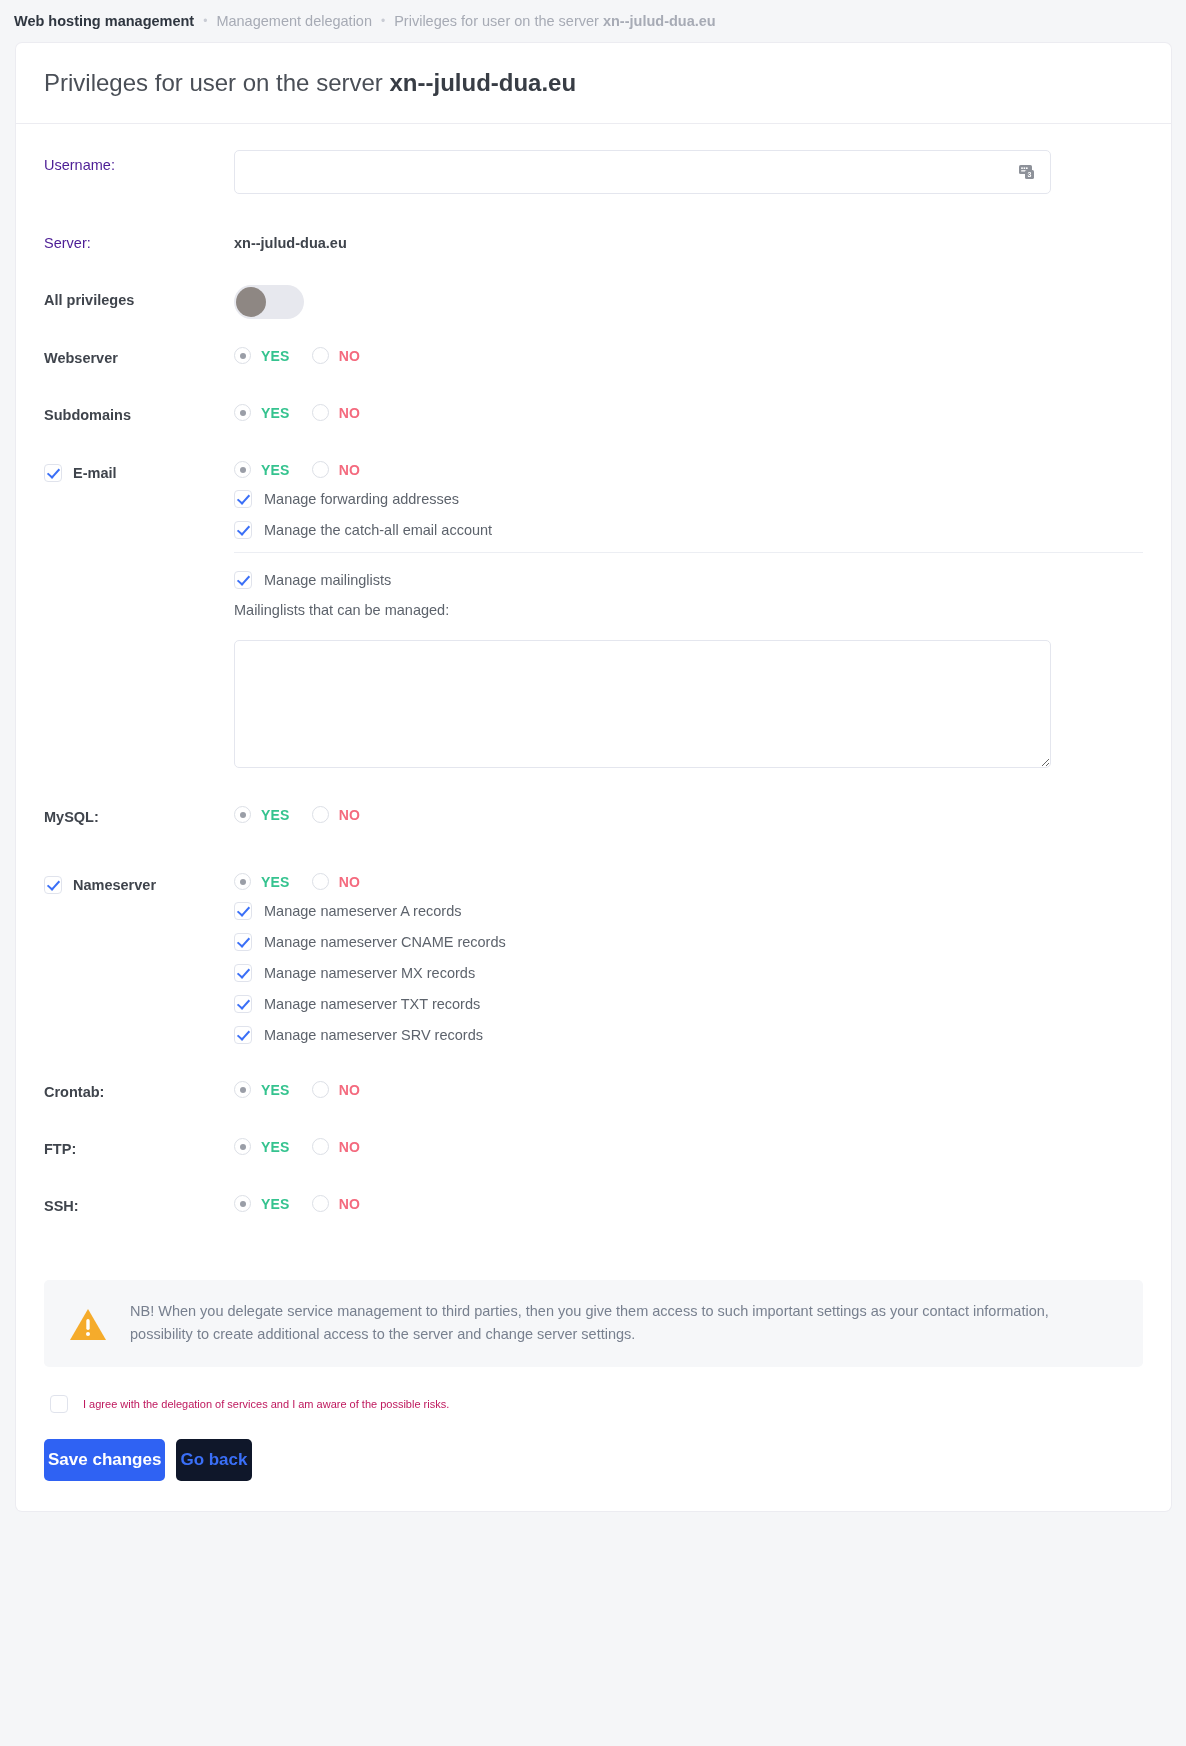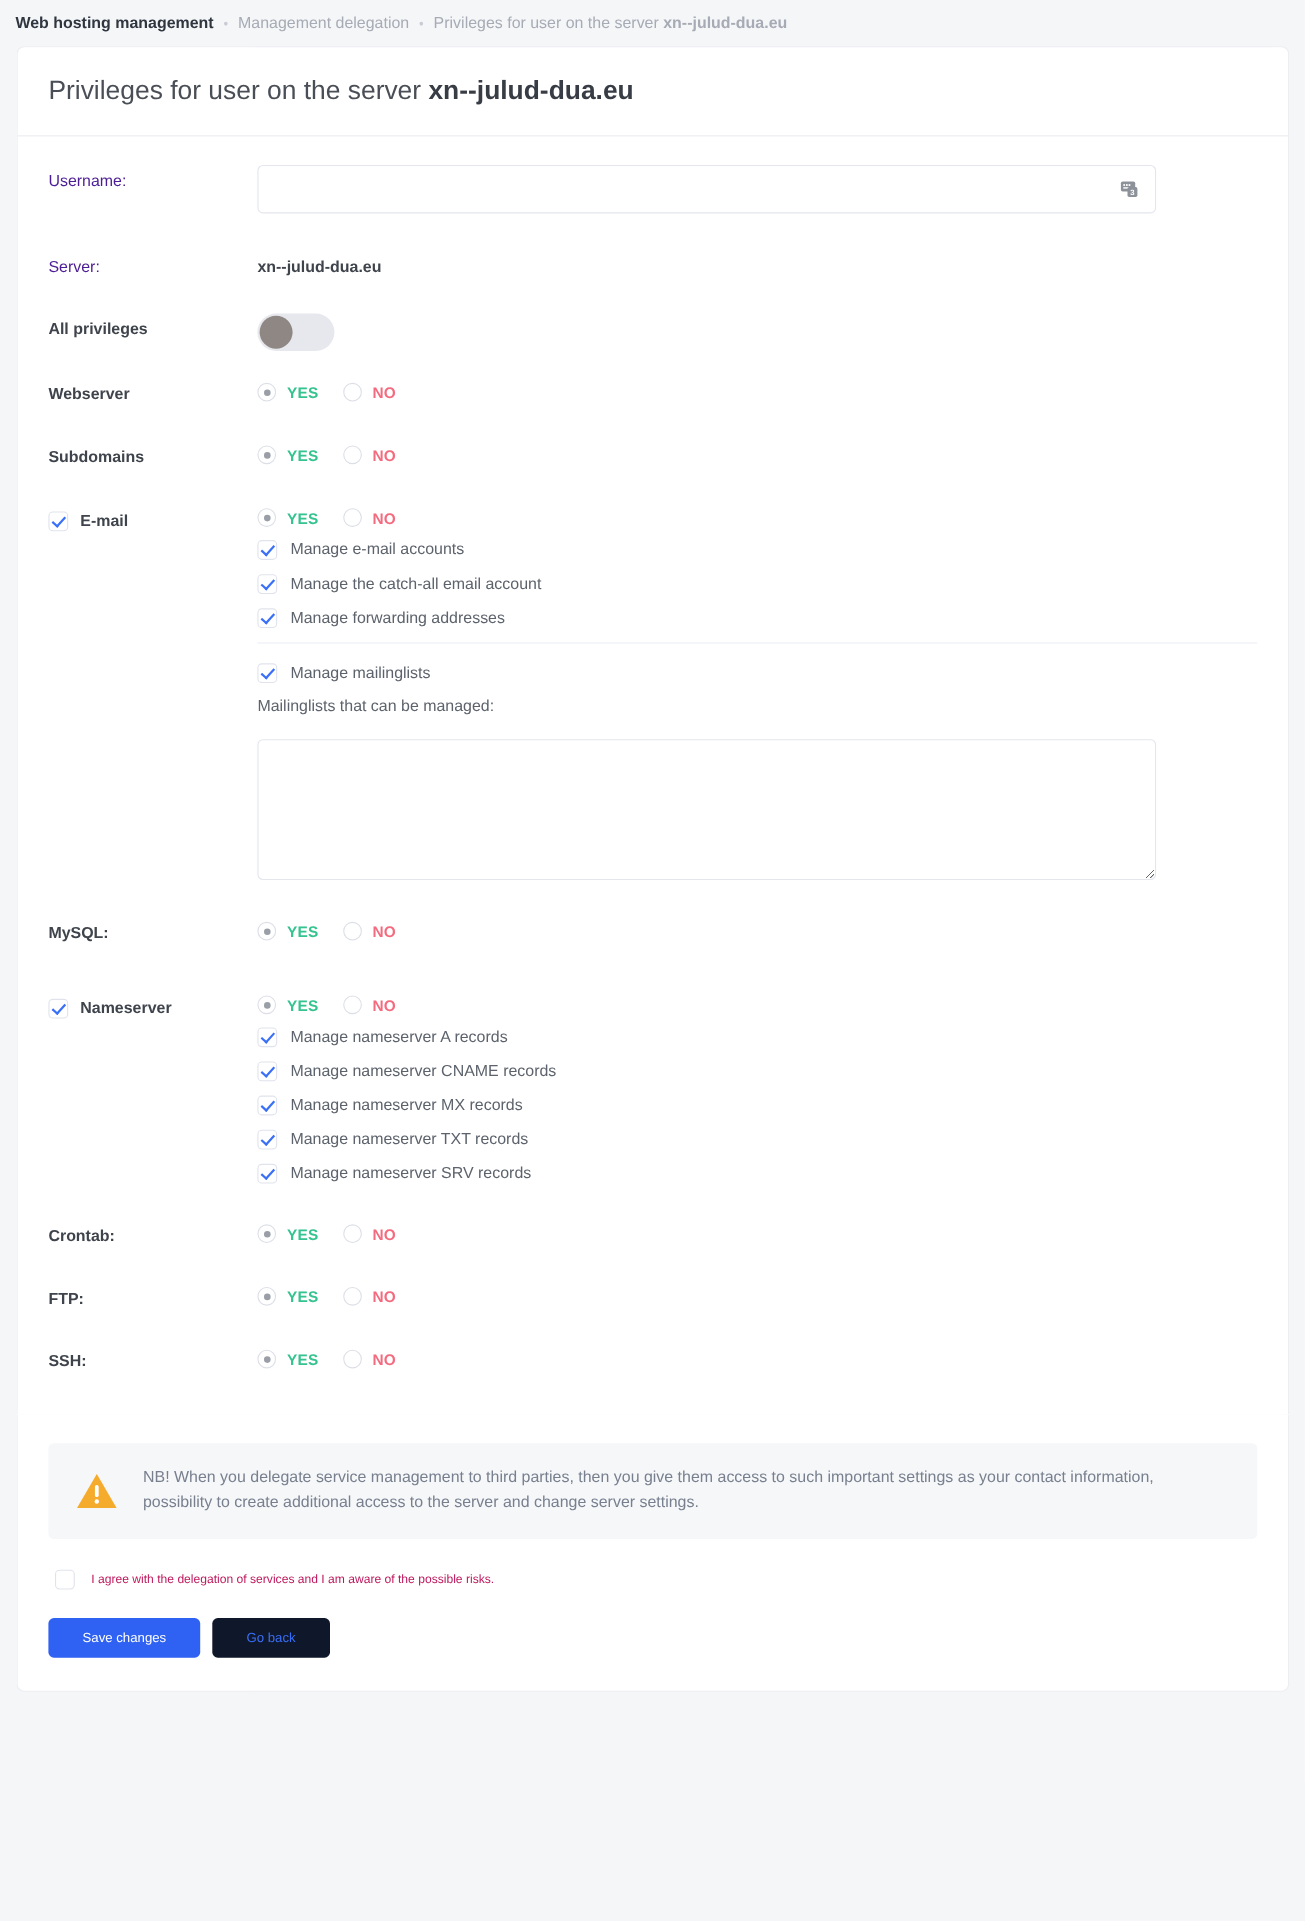--- a/index.html
+++ b/index.html
@@ -263,23 +263,23 @@
   }
 
   .buttons {
     display: flex;
     gap: 11px;
     margin-top: 26px;
   }
   .btn {
     border: none;
     border-radius: 5px;
-    font-size: 12px;
-    font-weight: normal;
-    padding: 11px 31px;
+    font-size: 17px;
+    font-weight: bold;
+    padding: 11px 4px;
     cursor: pointer;
     font-family: "Liberation Sans", sans-serif;
   }
   .btn-primary { background: #2f62f3; color: #fff; }
   .btn-secondary { background: #0f172a; color: #3a6ff7; text-align: right; }
 </style>
 </head>
 <body>
 
 <div class="page">
@@ -395,29 +395,25 @@
             </label>
             <label class="radio-opt">
               <span class="radio"></span>
               <span class="radio-label no">NO</span>
             </label>
           </div>
 
           <div class="sub-block">
             <div class="sub-check">
               <span class="cb checked"></span>
-              <span class="sub-label">Manage e-mail accounts</span>
+              <span class="sub-label">Manage forwarding addresses</span>
             </div>
             <div class="sub-check">
               <span class="cb checked"></span>
               <span class="sub-label">Manage the catch-all email account</span>
-            </div>
-            <div class="sub-check">
-              <span class="cb checked"></span>
-              <span class="sub-label">Manage forwarding addresses</span>
             </div>
 
             <div class="divider"></div>
 
             <div class="sub-check">
               <span class="cb checked"></span>
               <span class="sub-label">Manage mailinglists</span>
             </div>
 
             <div class="field-caption">Mailinglists that can be managed:</div>

